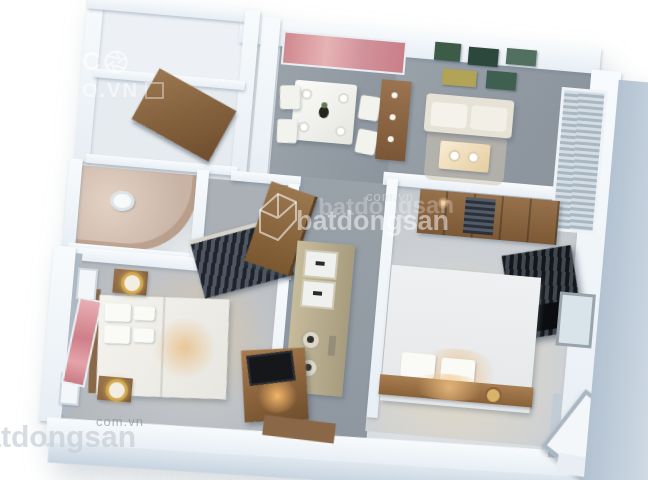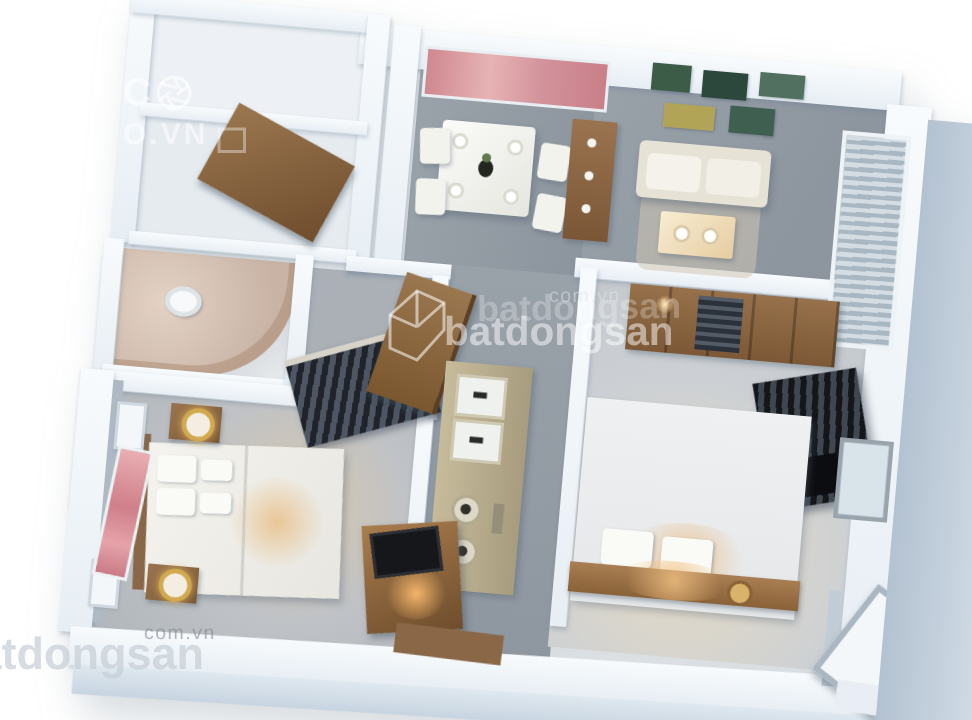--- a/index.html
+++ b/index.html
@@ -179,21 +179,21 @@
         background:#f4f7fa;border:4px solid #aab6c1;box-shadow:2px 3px 5px rgba(80,95,110,.45);}
   .door2{left:588px;top:392px;width:50px;height:68px;transform:rotate(10deg);
         background:#f7fafc;border:4px solid #b9c4ce;}
   .sill{left:546px;top:438px;width:92px;height:20px;background:#e8eef3;transform:rotate(4deg);}
 
   
   .wm{position:absolute;z-index:50;pointer-events:none;white-space:nowrap;}
   .wm-tl{left:82px;top:46px;}
   .wm-tl .row1{display:flex;align-items:center;gap:2px;
         font-size:26px;font-weight:bold;color:rgba(255,255,255,.55);}
-  .wm-tl .row2{display:flex;align-items:flex-end;gap:6px;margin-top:2px;
+  .wm-tl .row2{display:flex;align-items:center;gap:6px;margin-top:2px;
         font-size:20px;font-weight:bold;letter-spacing:2px;color:rgba(255,255,255,.52);}
   .wm-tl .box{width:15px;height:13px;border:2px solid rgba(255,255,255,.38);}
   .wm-tr{left:496px;top:18px;font-size:21px;font-weight:bold;letter-spacing:1px;color:rgba(255,255,255,.30);}
   .wm-c-logo{left:254px;top:190px;}
   .wm-c-echo{left:318px;top:192px;font-size:24px;font-weight:bold;color:rgba(255,255,255,.26);transform:rotate(-1deg);}
   .wm-c-domain{left:366px;top:189px;font-size:13px;color:rgba(226,229,231,.5);letter-spacing:1px;}
   .wm-c-site{left:296px;top:206px;font-size:27px;font-weight:bold;color:rgba(255,255,255,.5);}
   .wm-bl-logo{left:-16px;top:416px;}
   .wm-bl-domain{left:96px;top:414px;font-size:13px;color:rgba(130,138,145,.62);letter-spacing:1px;}
   .wm-bl-site{left:-34px;top:420px;font-size:30px;font-weight:bold;color:rgba(198,206,213,.72);}

